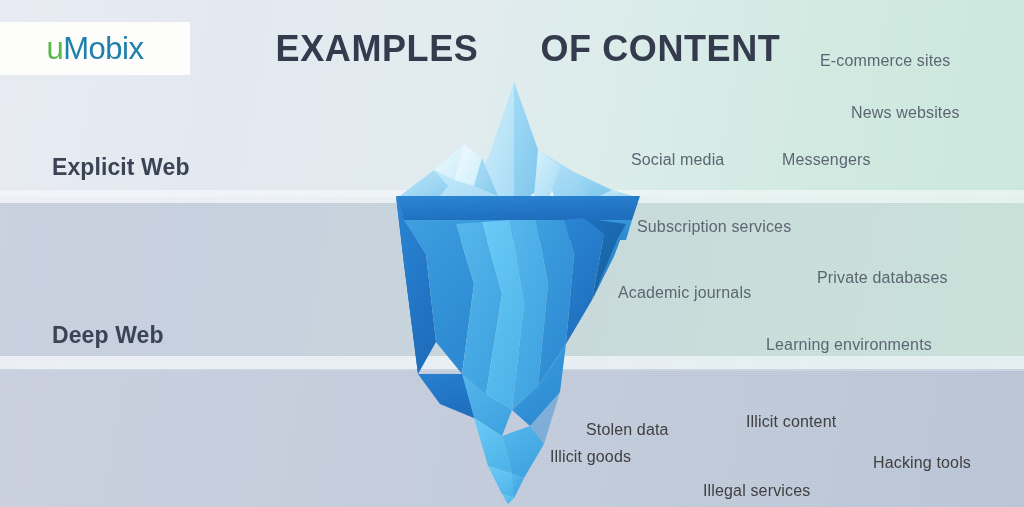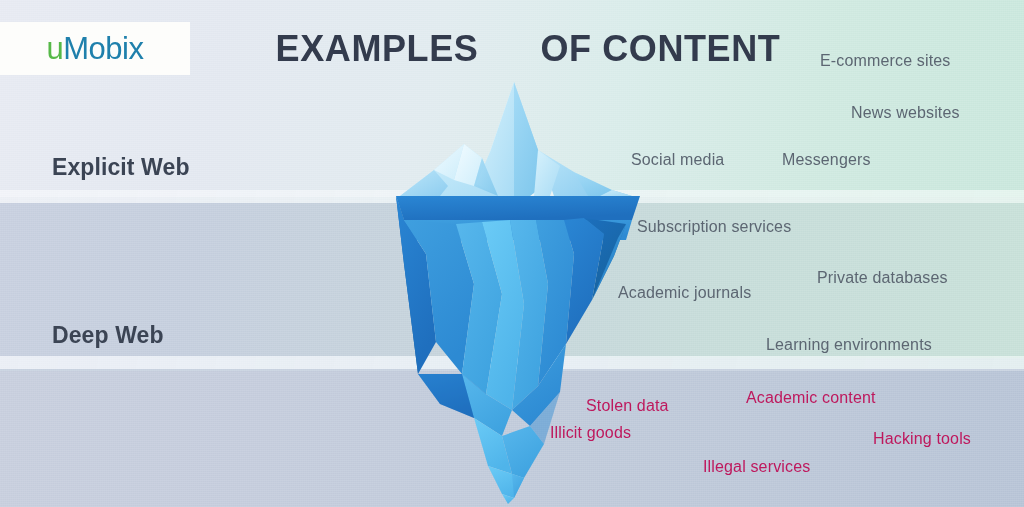--- a/index.html
+++ b/index.html
@@ -147,21 +147,21 @@
 
   
   .tag {
     position: absolute;
     color: #5c6672;
     font-size: 16px;
     font-weight: 400;
     letter-spacing: 0.15px;
     white-space: nowrap;
   }
-  .tag.dark-tone { color: #be185d; }
+  .tag.dark-tone { color: #404040; margin-top: 24px; }
 
   
   #iceberg {
     position: absolute;
     left: 378px;
     top: 74px;
     width: 280px;
     height: 430px;
     z-index: 3;
   }
@@ -284,19 +284,19 @@
       <div class="tag" style="left: 782px; top: 151px;">Messengers</div>
     </div>
   <div id="tags-deep">
       <div class="tag" style="left: 637px; top: 218px;">Subscription services</div>
       <div class="tag" style="left: 817px; top: 269px;">Private databases</div>
       <div class="tag" style="left: 618px; top: 284px;">Academic journals</div>
       <div class="tag" style="left: 766px; top: 336px;">Learning environments</div>
     </div>
   <div id="tags-dark">
       <div class="tag dark-tone" style="left: 586px; top: 397px;">Stolen data</div>
-      <div class="tag dark-tone" style="left: 746px; top: 389px;">Academic content</div>
+      <div class="tag dark-tone" style="left: 746px; top: 389px;">Illicit content</div>
       <div class="tag dark-tone" style="left: 873px; top: 430px; text-align: center;">Hacking tools</div>
       <div class="tag dark-tone" style="left: 550px; top: 424px;">Illicit goods</div>
       <div class="tag dark-tone" style="left: 703px; top: 458px;">Illegal services</div>
     </div>
 
 </div>
 
 </body></html>

